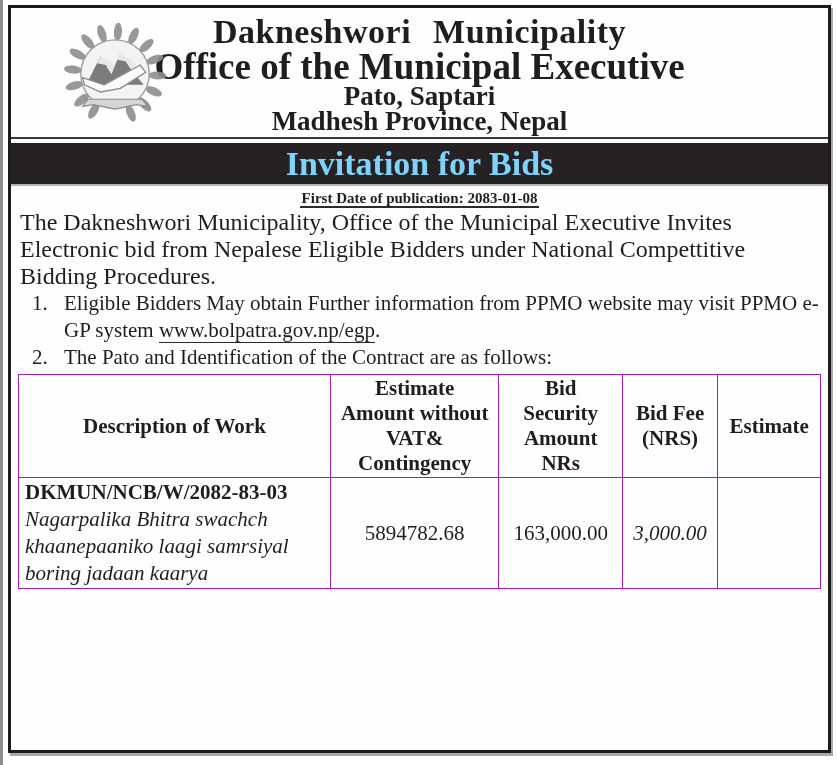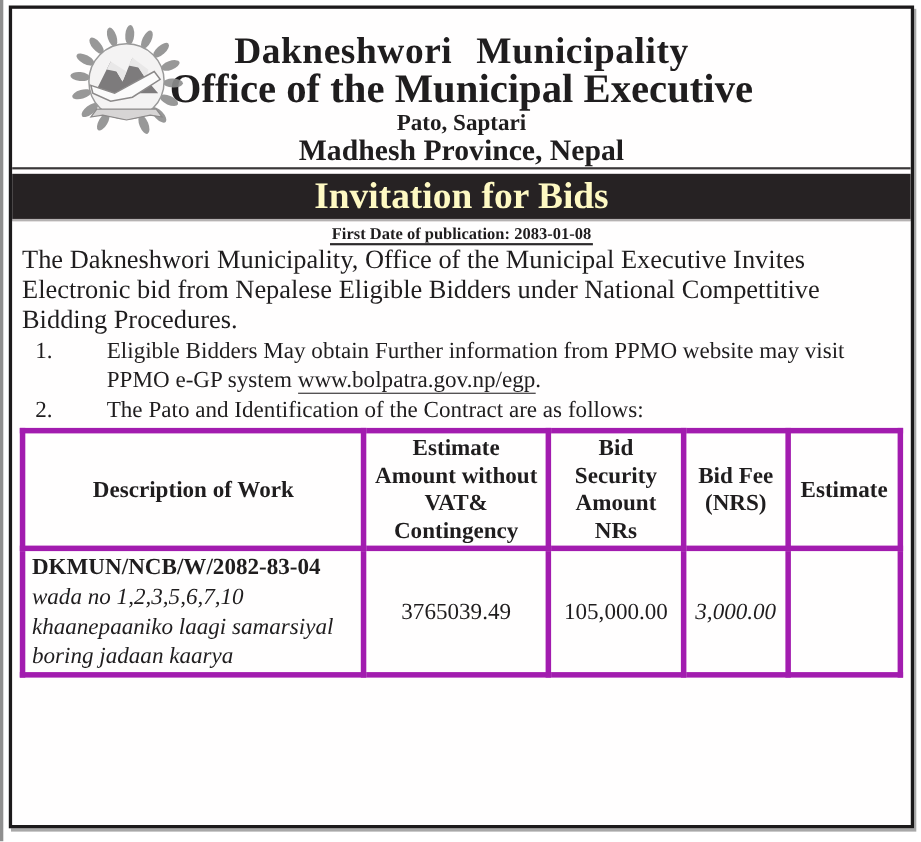--- a/index.html
+++ b/index.html
@@ -21,69 +21,69 @@
     width: 823px; height: 748px;
     background: #fffefe;
     border: 3px solid #1c1a1b;
     box-shadow: 2px 3px 0 0 #a8a8a8;
     overflow: hidden;
   }
   
   .header {
     position: relative;
     text-align: center;
-    padding: 20px 4px 3px 4px;
+    padding: 5px 4px 3px 4px;
     border-bottom: 2px solid #3a3738;
   }
   .logo {
     position: absolute; left: 48px; top: 12px;
     width: 112px; height: 108px;
   }
   .h1 {
     font-size: 34px; font-weight: bold; line-height: 37px;
     word-spacing: 0.38em; letter-spacing: 0.5px;
   }
   .h2 { font-size: 37px; font-weight: bold; line-height: 34px; }
-  .h3 { font-size: 21px; font-weight: bold; line-height: 25px; }
+  .h3 { font-size: 27px; font-weight: bold; line-height: 25px; }
   .h4 { font-size: 27px; font-weight: bold; line-height: 25px; }
   
   .banner {
     margin-top: 4px;
     background: #262223;
-    color: #fef9c3;
+    color: #7dd3fc;
     text-align: center;
     font-size: 34px; font-weight: bold;
     height: 43px; line-height: 42px;
     border-bottom: 2px solid #b5b2b2;
   }
   
   .content { padding: 2px 7px 0 7px; }
   .pubdate { text-align: center; margin: 1px 0 2px 0; }
   .pubdate span {
     font-size: 15px; font-weight: bold;
     border-bottom: 2px solid #2c2a2b;
     padding: 0 2px 0px 2px;
   }
   .intro {
     font-size: 24px; line-height: 27px;
     margin: 1px 2px 0 2px;
   }
   .list-item { display: flex; font-size: 21px; line-height: 27px; }
   .list-item .num { width: 46px; padding-left: 14px; flex: none; }
-  .list-item .li-text { flex: 1; margin-left: 33px; }
+  .list-item .li-text { flex: 1; }
   .url { color: inherit; text-decoration: none; border-bottom: 1.5px solid #2c2a2b; cursor: pointer; }
   
   table.bids {
     width: 100%;
     border-collapse: collapse;
     margin-top: 3px;
     table-layout: fixed;
   }
   table.bids th, table.bids td {
-    border: 5px solid #a21caf;
+    border: 1px solid #a21caf;
     padding: 1px 6px;
     overflow: hidden;
     margin-left: 36px;
   }
   table.bids thead tr { height: 79px; }
   table.bids th {
     font-size: 21px; font-weight: bold; line-height: 25px;
     text-align: center; vertical-align: middle;
   }
   .nrs { }
@@ -184,27 +184,27 @@
           </th>
           <th>
             <div>Bid Fee (NRS)</div>
           </th>
           <th>
             <div>Estimate</div>
           </th>
         </tr>
       </thead>
       <tbody>
-        <tr class="row-2">
+        <tr class="row-1">
           <td class="cell-desc">
-            <div class="work-code">DKMUN/NCB/W/2082-83-04</div>
-            <div class="work-desc">wada no 1,2,3,5,6,7,10 khaanepaaniko laagi samarsiyal boring jadaan kaarya</div>
+            <div class="work-code">DKMUN/NCB/W/2082-83-03</div>
+            <div class="work-desc">Nagarpalika Bhitra swachch khaanepaaniko laagi samrsiyal boring jadaan kaarya</div>
           </td>
-          <td class="cell-num">3765039.49</td>
-          <td class="cell-num">105,000.00</td>
+          <td class="cell-num">5894782.68</td>
+          <td class="cell-num">163,000.00</td>
           <td class="cell-num cell-fee">3,000.00</td>
           <td class="cell-num"></td>
         </tr>
       </tbody>
     </table>
 
   </div>
 </div>
 
 </body></html>

